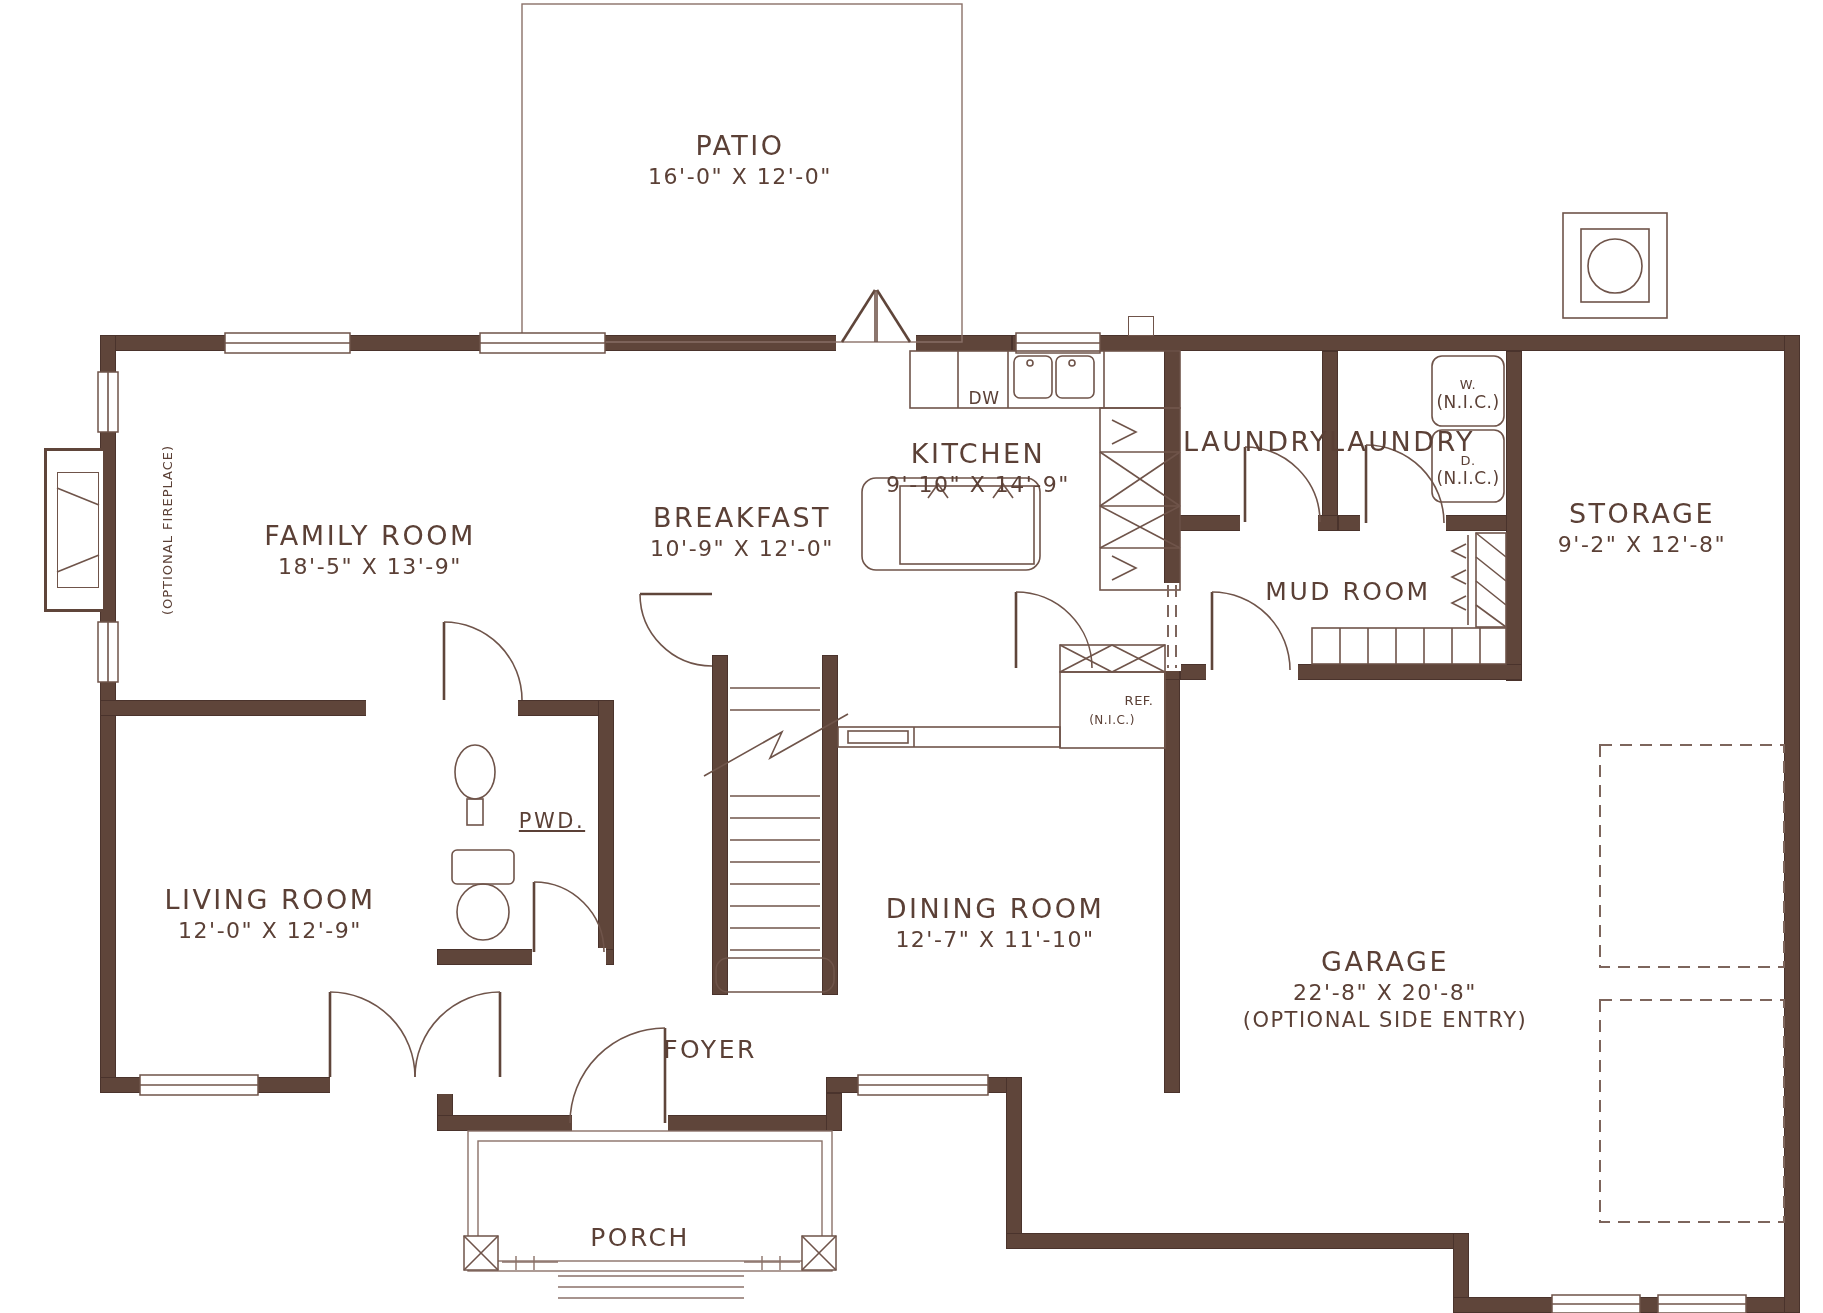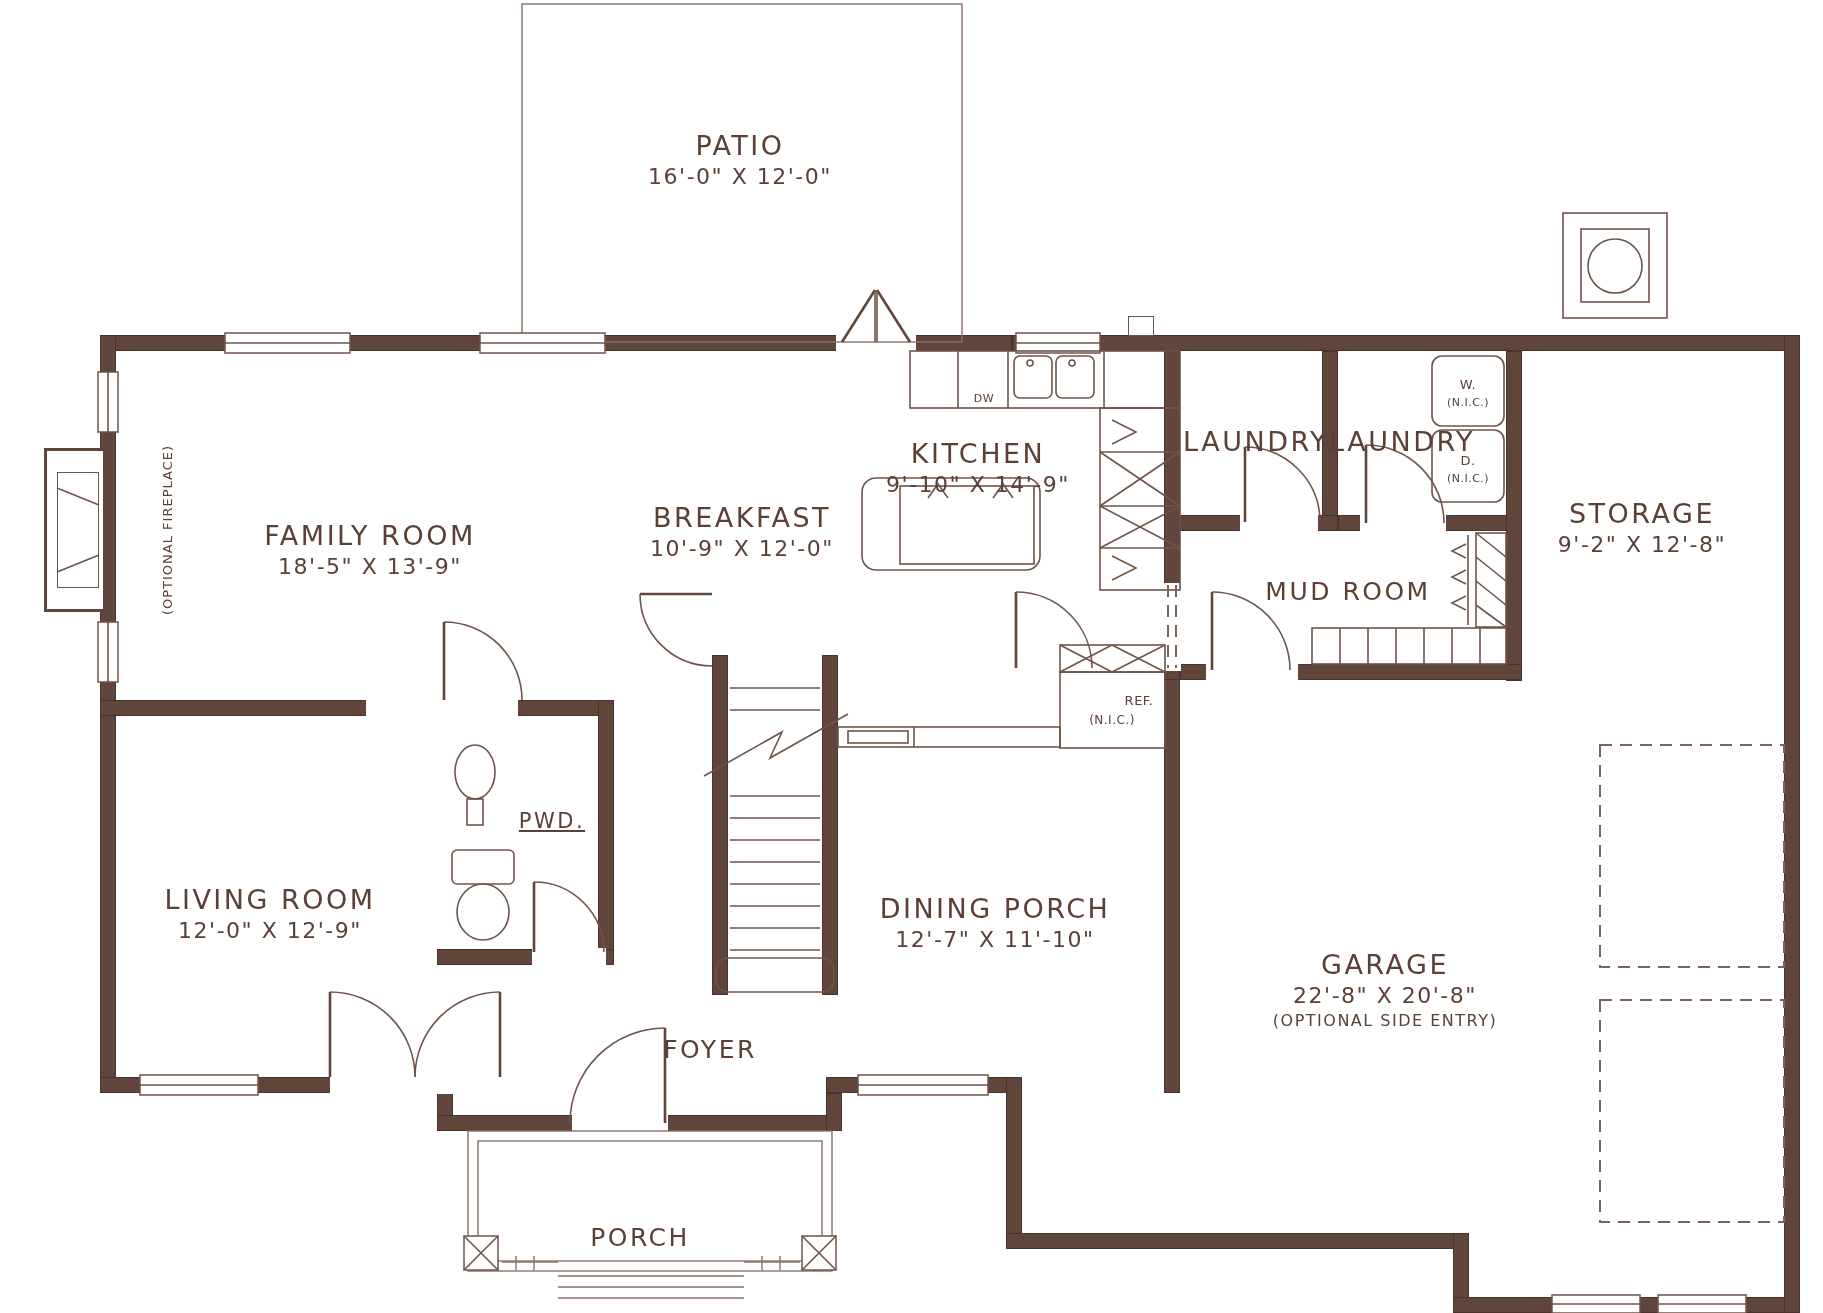--- a/index.html
+++ b/index.html
@@ -12,24 +12,24 @@
   svg.linework{position:absolute;left:0;top:0;z-index:30;}
   .lw{stroke:#6f544a;stroke-width:1.6;fill:none;}
   .lw-light{stroke:#8a7168;stroke-width:1.4;fill:none;}
   .lw-dash{stroke:#7d655c;stroke-width:2;fill:none;stroke-dasharray:12 8;}
   .winrect{fill:#ffffff;stroke:#6f544a;stroke-width:1.5;}
   .leaf{stroke:#5f453a;stroke-width:2.6;fill:none;}
   .label{position:absolute;z-index:40;text-align:center;transform:translate(-50%,-50%);
          letter-spacing:2.5px;white-space:nowrap;color:#5b4036;}
   .rname{display:block;font-size:27px;margin-top:42px;}
   .rdims{display:block;font-size:22px;letter-spacing:1.5px;margin-top:3px;}
-  .rnote{display:block;font-size:16px;letter-spacing:1.5px;margin-top:3px;}
+  .rnote{display:block;font-size:21px;letter-spacing:1.5px;margin-top:3px;}
   .small-label{position:absolute;z-index:40;text-align:center;transform:translate(-50%,-50%);
          font-size:13px;letter-spacing:0.5px;white-space:nowrap;color:#5b4036;}
-  .tiny{font-size:11px;}
+  .tiny{font-size:17px;}
   .fireplace-note{position:absolute;z-index:40;font-size:13px;letter-spacing:1px;color:#5b4036;
          transform:translate(-50%,-50%) rotate(-90deg);white-space:nowrap;}
   .thinbox{position:absolute;background:#ffffff;border:1.5px solid #6f544a;box-sizing:border-box;}
 </style>
 </head>
 <body>
 
 <div id="plan">
 
   <div class="wall" style="left:100px;top:335px;width:912px;height:16px;"></div>
@@ -297,21 +297,21 @@
     <span class="rname" style="font-size:25px;">MUD ROOM</span>
   </div>
   <div class="label" style="left:270px;top:892px;">
     <span class="rname">LIVING ROOM</span>
     <span class="rdims">12'-0" X 12'-9"</span>
   </div>
   <div class="label" style="left:552px;top:800px;text-decoration:underline;">
     <span class="rname" style="font-size:21px;">PWD.</span>
   </div>
   <div class="label" style="left:995px;top:901px;">
-    <span class="rname">DINING PORCH</span>
+    <span class="rname">DINING ROOM</span>
     <span class="rdims">12'-7" X 11'-10"</span>
   </div>
   <div class="label" style="left:1385px;top:968px;">
     <span class="rname">GARAGE</span>
     <span class="rdims">22'-8" X 20'-8"</span>
     <span class="rnote">(OPTIONAL SIDE ENTRY)</span>
   </div>
   <div class="label" style="left:710px;top:1028px;">
     <span class="rname" style="font-size:25px;">FOYER</span>
   </div>

